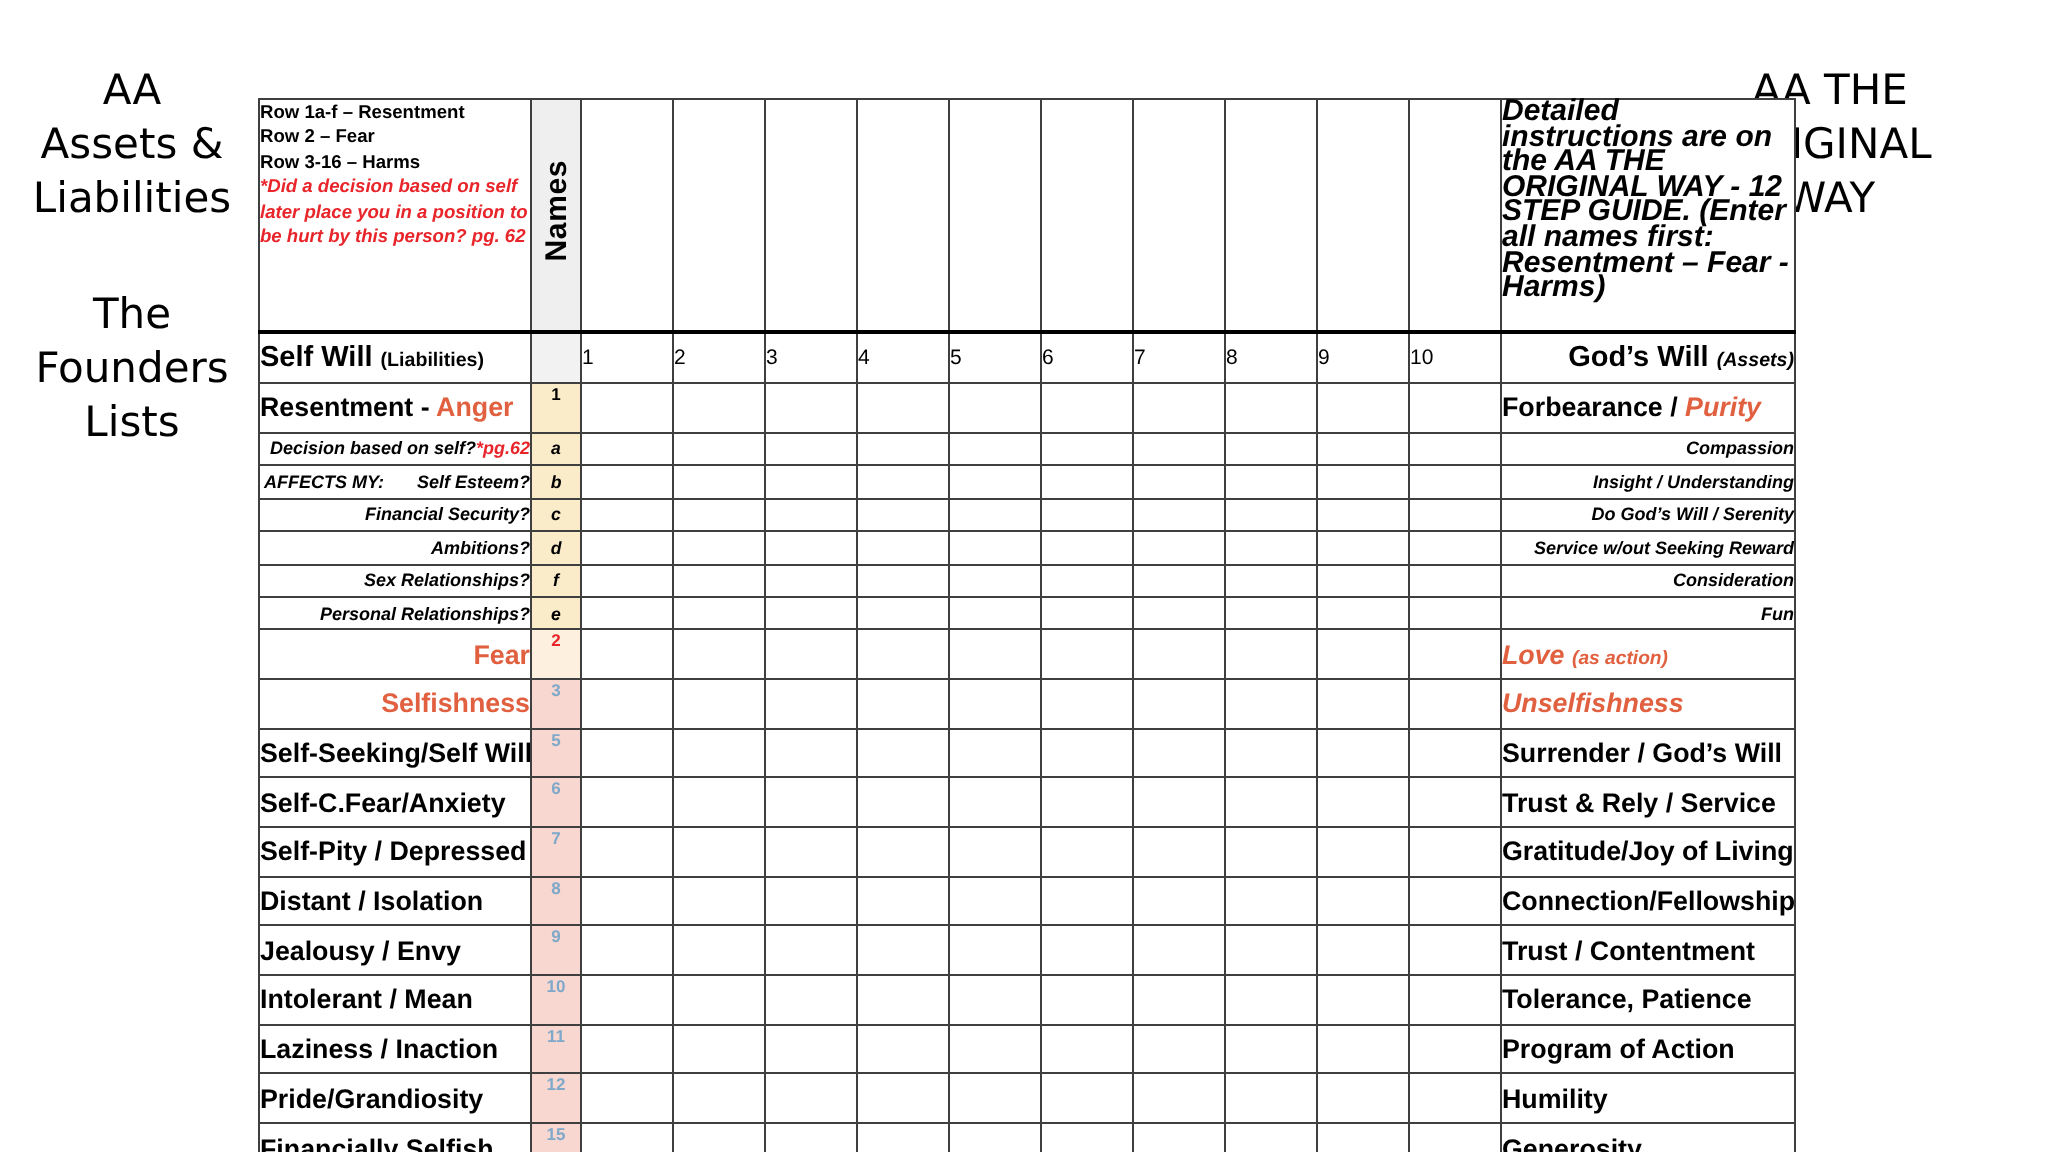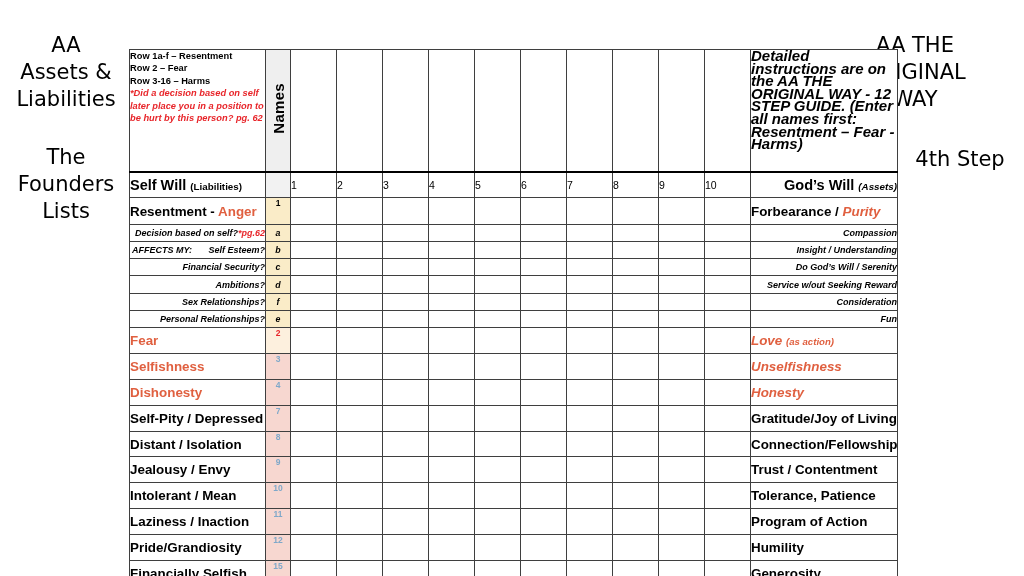--- a/index.html
+++ b/index.html
@@ -119,21 +119,21 @@
   
   .lbl {
     text-align: left;
     padding-left: 5px;
     font-size: 13.4px;
     font-weight: bold;
     color: #000;
     white-space: nowrap;
     overflow: hidden;
   }
-  .lbl.orange { color: #e06040; }
+  .lbl.orange { color: #e06040; text-align: right; }
   .lbl .anger { color: #e06040; }
 
   .asset {
     text-align: left;
     padding-right: 5px;
     font-size: 13.4px;
     font-weight: bold;
     color: #000;
     white-space: nowrap;
     overflow: hidden;
@@ -197,23 +197,20 @@
 <div id="page">
 
   <div class="side-title" id="left-title-1">
     <span>AA<br>Assets &amp;<br>Liabilities</span>
   </div>
   <div class="side-title" id="left-title-2">
     <span>The<br>Founders<br>Lists</span>
   </div>
   <div class="side-title" id="right-title-1">
     <span>AA THE<br>ORIGINAL<br>WAY</span>
-  </div>
-  <div class="side-title" id="right-title-2">
-    <span>4th Step</span>
   </div>
 
   <table id="sheet">
     <colgroup>
       <col class="c-left">
         <col class="c-num">
       <col class="c-data">
         <col class="c-data">
         <col class="c-data">
         <col class="c-data">
@@ -390,33 +387,48 @@
           <td class=""></td>
           <td class=""></td>
           <td class=""></td>
           <td class=""></td>
           <td class=""></td>
           <td class=""></td>
           <td class=""></td>
           <td class="asset orange italic"><span>Unselfishness</span></td>
         </tr>
         <tr>
-          <td class="lbl orange" style="height:21.5px"><span>Dishonesty</span></td>
-          <td class="numcell big num-pink num-blue">4</td>
-          <td class=""></td>
-          <td class=""></td>
-          <td class=""></td>
-          <td class=""></td>
-          <td class=""></td>
-          <td class=""></td>
-          <td class=""></td>
-          <td class=""></td>
-          <td class=""></td>
-          <td class=""></td>
-          <td class="asset orange italic"><span>Honesty</span></td>
+          <td class="lbl" style="height:21.5px"><span>Self-Seeking/Self Will</span></td>
+          <td class="numcell big num-pink num-blue">5</td>
+          <td class=""></td>
+          <td class=""></td>
+          <td class=""></td>
+          <td class=""></td>
+          <td class=""></td>
+          <td class=""></td>
+          <td class=""></td>
+          <td class=""></td>
+          <td class=""></td>
+          <td class=""></td>
+          <td class="asset"><span>Surrender / God’s Will</span></td>
+        </tr>
+        <tr>
+          <td class="lbl" style="height:21.5px"><span>Self-C.Fear/Anxiety</span></td>
+          <td class="numcell big num-pink num-blue">6</td>
+          <td class=""></td>
+          <td class=""></td>
+          <td class=""></td>
+          <td class=""></td>
+          <td class=""></td>
+          <td class=""></td>
+          <td class=""></td>
+          <td class=""></td>
+          <td class=""></td>
+          <td class=""></td>
+          <td class="asset"><span>Trust &amp; Rely / Service</span></td>
         </tr>
         <tr>
           <td class="lbl" style="height:21.5px"><span>Self-Pity / Depressed</span></td>
           <td class="numcell big num-pink num-blue">7</td>
           <td class=""></td>
           <td class=""></td>
           <td class=""></td>
           <td class=""></td>
           <td class=""></td>
           <td class=""></td>

